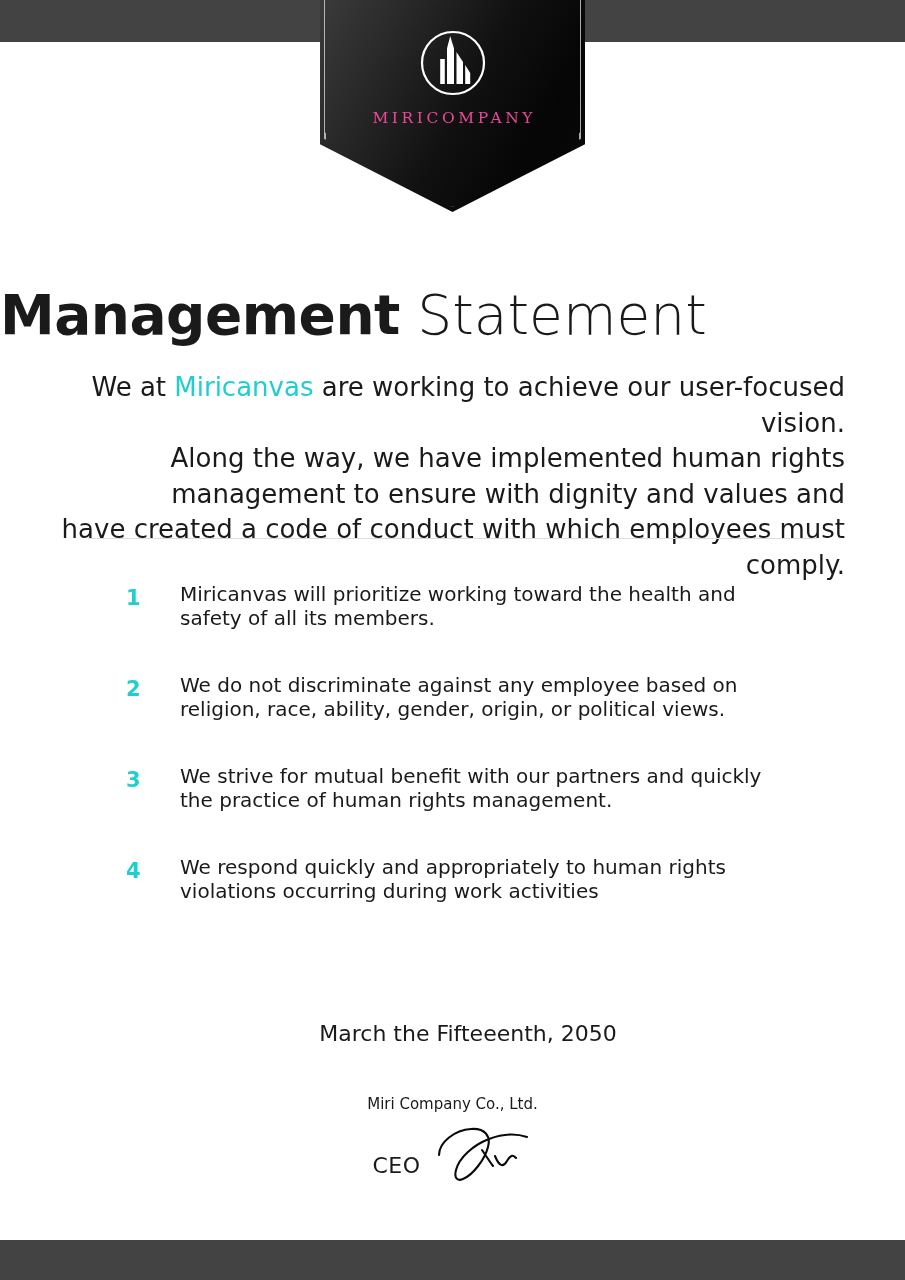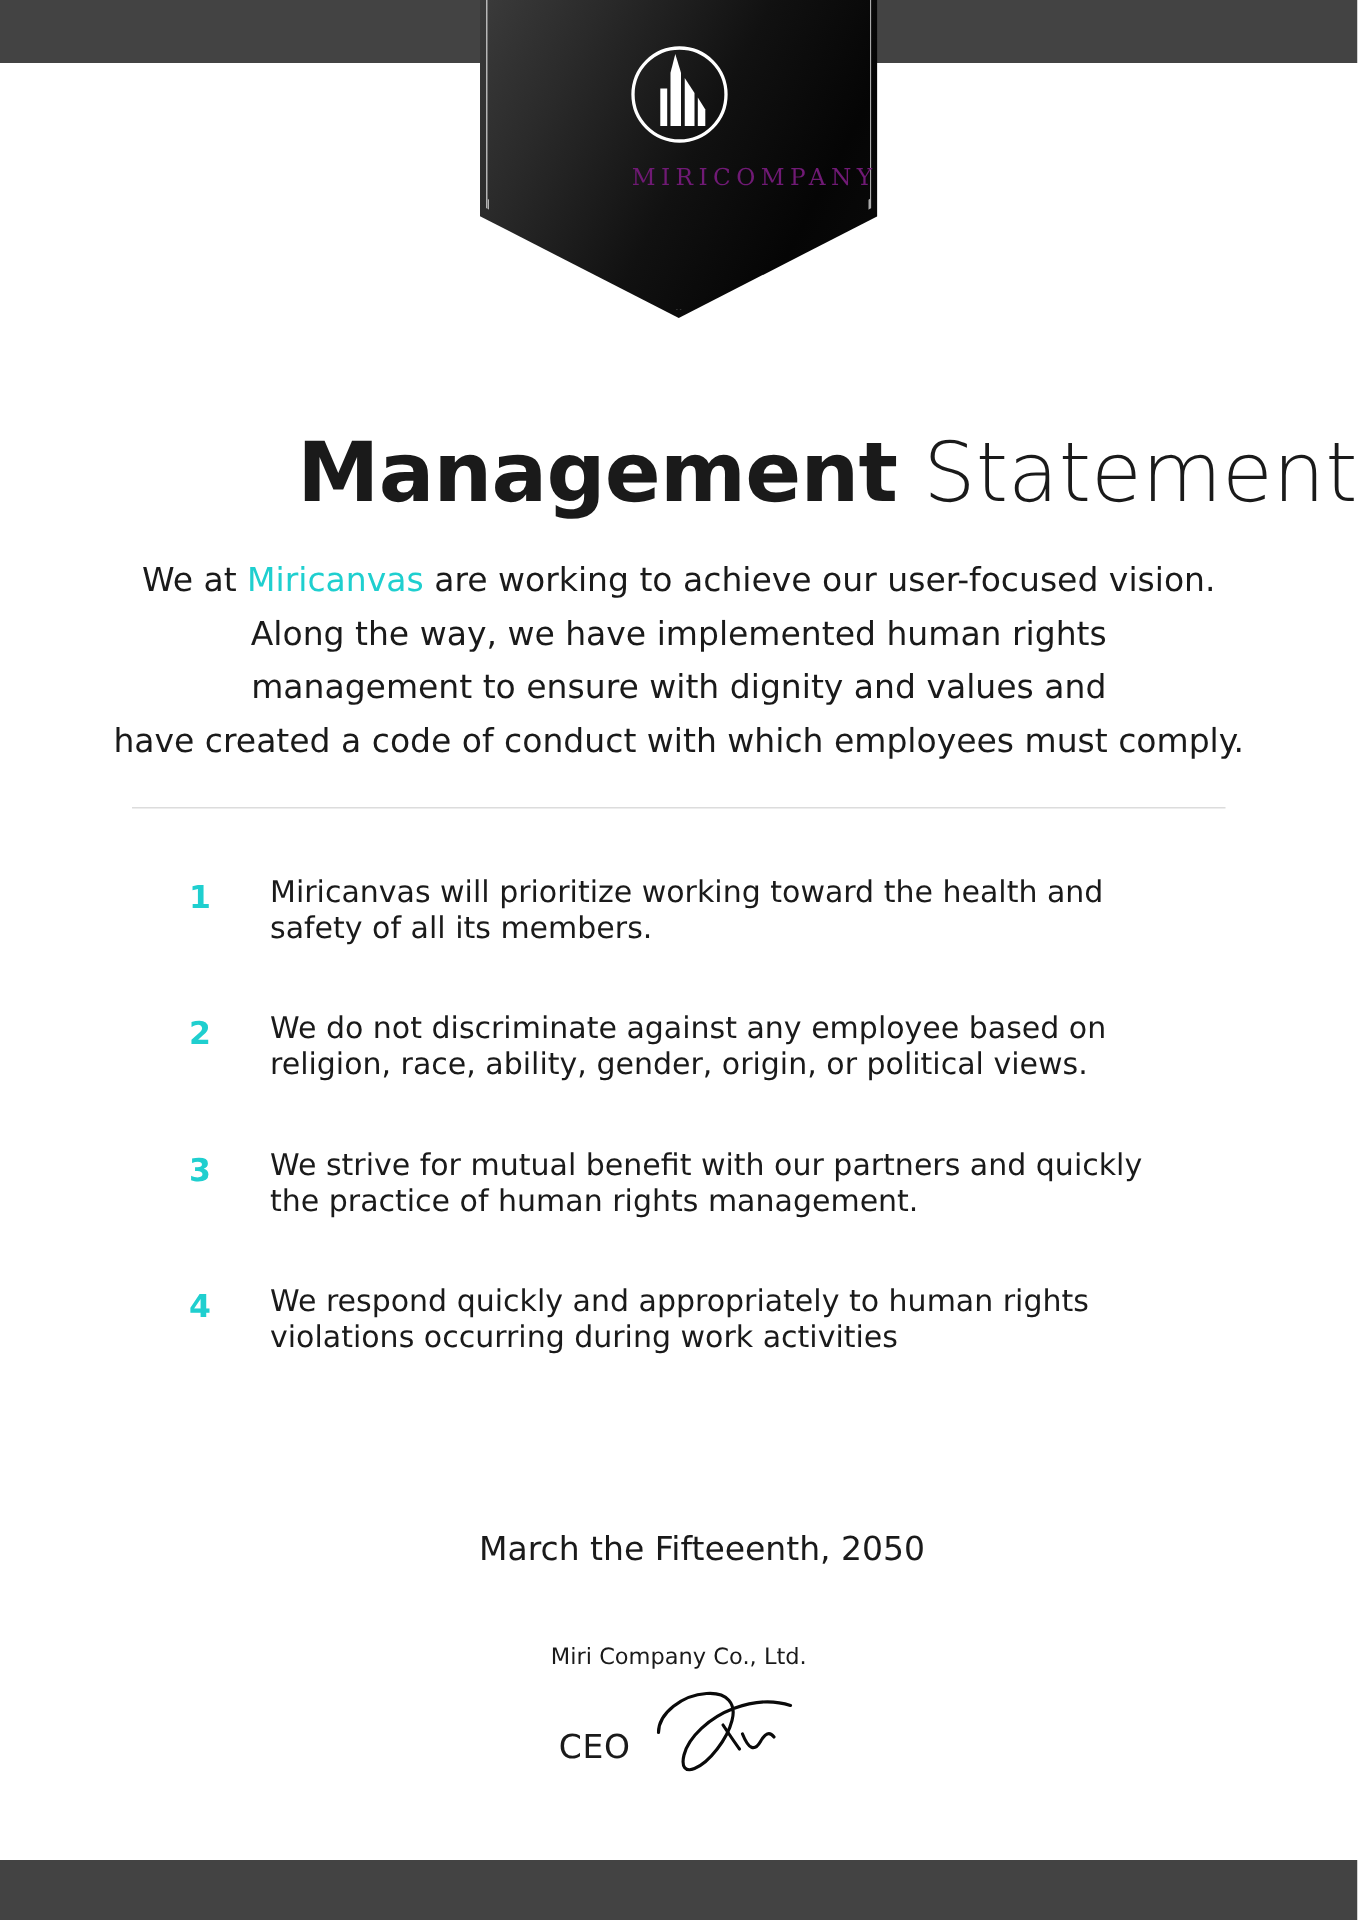--- a/index.html
+++ b/index.html
@@ -64,49 +64,49 @@
     position: absolute;
     left: 0; right: 0;
     top: 26px;
     display: flex;
     justify-content: center;
   }
   .banner-name {
     position: absolute;
     left: 0; right: 0;
     top: 109px;
-    text-align: right;
+    text-align: center;
     font-family: "DejaVu Serif", serif;
     font-size: 15.5px;
     letter-spacing: 3.6px;
-    color: #701a75;
+    color: #ec4899;
     text-indent: 3.6px;
   }
 
   
   .title {
     position: absolute;
     left: 0; right: 0;
     top: 246px;
-    text-align: right;
+    text-align: left;
     font-size: 55px;
     line-height: 64px;
     white-space: nowrap;
   }
   .title .t-bold   { font-weight: 700; letter-spacing: -0.5px; }
   .title .t-light  { font-weight: 300; letter-spacing: 0px; }
 
   
   .intro {
     position: absolute;
     left: 60px;
     right: 60px;
     top: 370px;
-    text-align: center;
-    font-size: 22px;
+    text-align: right;
+    font-size: 26px;
     line-height: 35.6px;
     font-weight: 400;
     color: #1a1a1a;
   }
   .intro .brand { color: #1fcfcf; }
 
   
   .divider {
     position: absolute;
     left: 88px;

